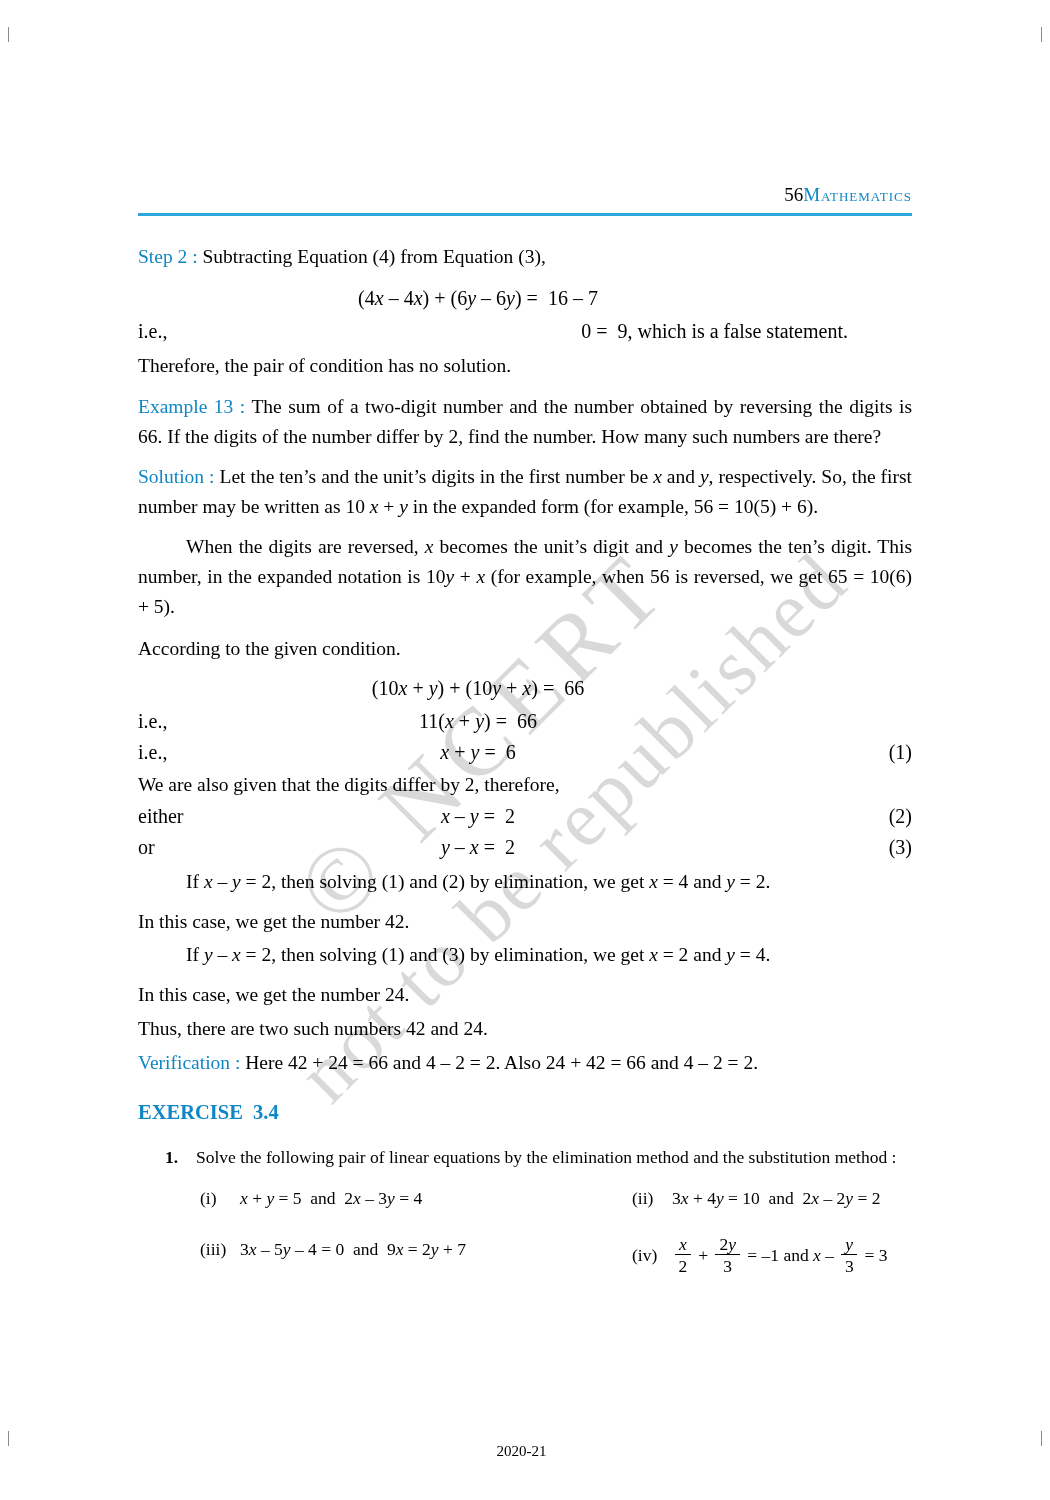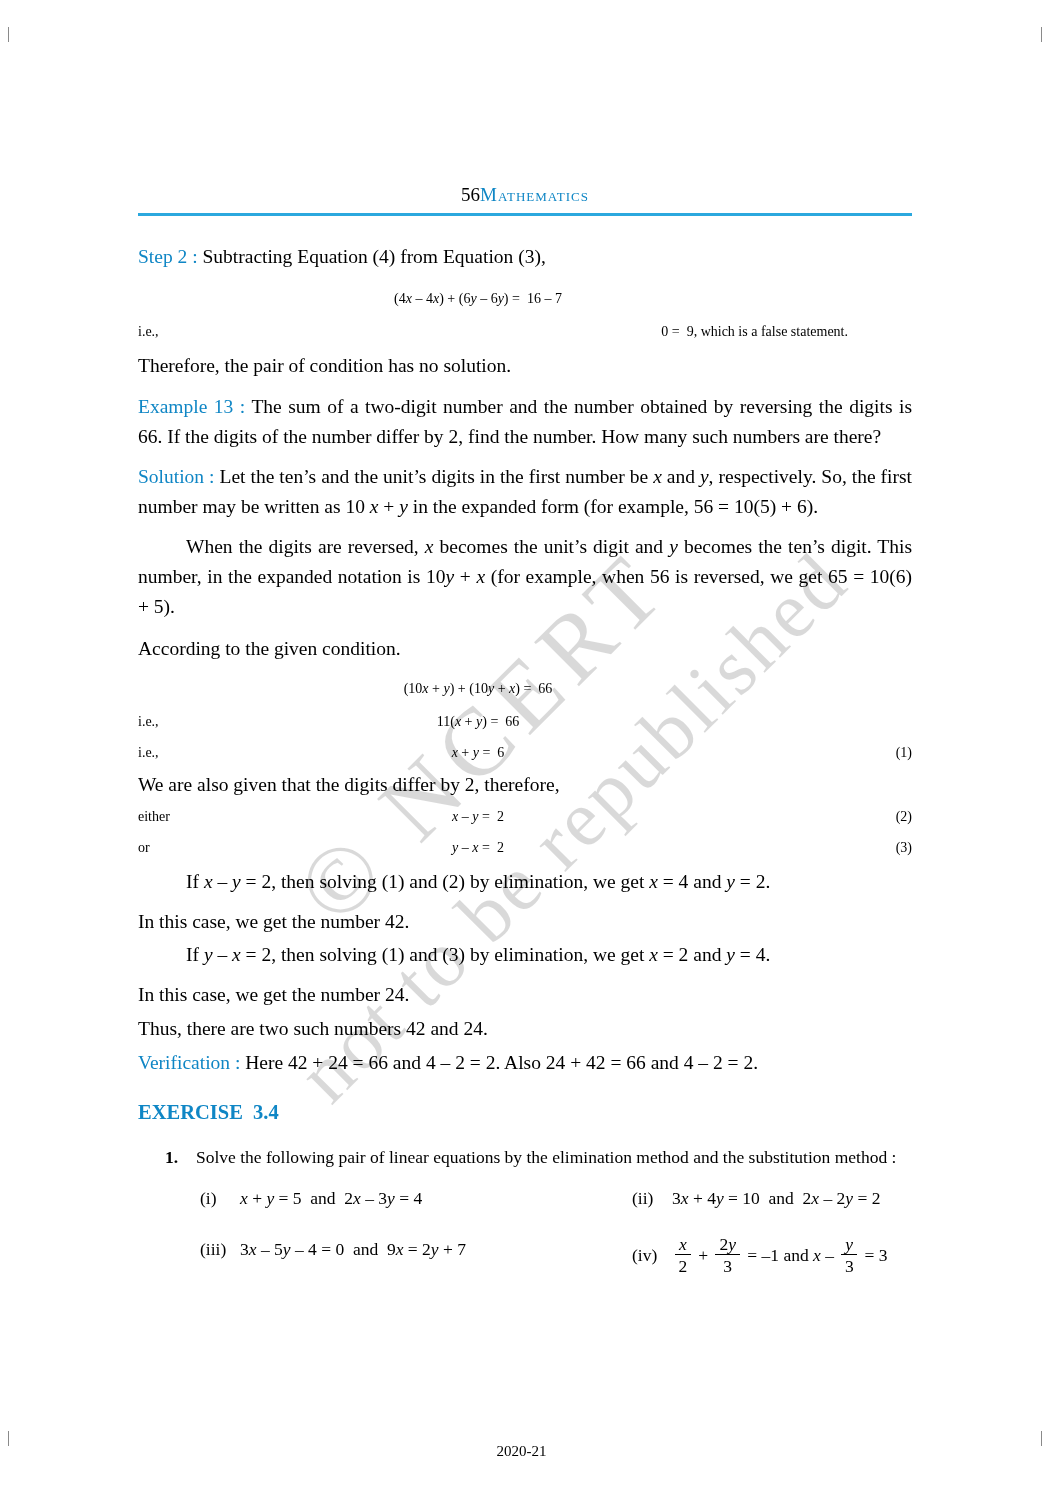--- a/index.html
+++ b/index.html
@@ -17,30 +17,30 @@
   .crop{position:absolute;width:1px;height:15px;background:#8a8a8a}
   .watermark{
     position:absolute;left:50%;top:52%;
     transform:translate(-50%,-50%) rotate(-45deg);
     text-align:center;color:var(--watermark);
     white-space:nowrap;z-index:0;pointer-events:none;
   }
   .wm1{font-size:96px;letter-spacing:10px;line-height:1.4}
   .wm2{font-size:80px;letter-spacing:3px;line-height:1.5}
   .content{position:absolute;left:138px;width:774px;top:184px;z-index:1}
-  .header{display:flex;justify-content:center;align-items:baseline}
+  .header{display:flex;justify-content:flex-end;align-items:baseline}
   .pagenum{font-size:19px}
   .running{font-variant:small-caps;color:var(--accent);font-size:19px;letter-spacing:1px}
   .rule{height:3px;background:var(--rule);margin:7px 0 26px 0}
   .line,.para{font-size:19.5px;line-height:29px}
   .para{line-height:30px}
   .just{text-align:justify}
   .indent{text-indent:48px}
   .blue{color:var(--accent);font-weight:normal}
-  .eqrow{display:grid;grid-template-columns:150px 1fr 64px;align-items:baseline;font-size:14px;line-height:31px}
+  .eqrow{display:grid;grid-template-columns:150px 1fr 64px;align-items:baseline;font-size:20px;line-height:31px}
   .eqmid{text-align:center;padding-right:180px;white-space:pre-wrap}
   .eqmid.leftpos{text-align:right;padding-left:192px;padding-right:0}
   .eqnum{text-align:right}
   i{font-style:italic}
   .mt2{margin-top:2px}.mt3{margin-top:11px}.mt4{margin-top:4px}.mt5{margin-top:5px}
   .mt10{margin-top:10px}.mt12{margin-top:12px}
   .exhead{text-align:left;color:var(--accent);font-weight:bold;font-size:20.5px;margin:24px 0 20px 0;white-space:pre-wrap}
   .exitem{display:grid;grid-template-columns:31px 1fr;padding-left:27px;font-size:17.5px;line-height:27px}
   .exnum{font-weight:bold}
   .subrow{display:grid;grid-template-columns:432px 1fr;padding-left:62px;font-size:17.5px;line-height:27px;align-items:start}

